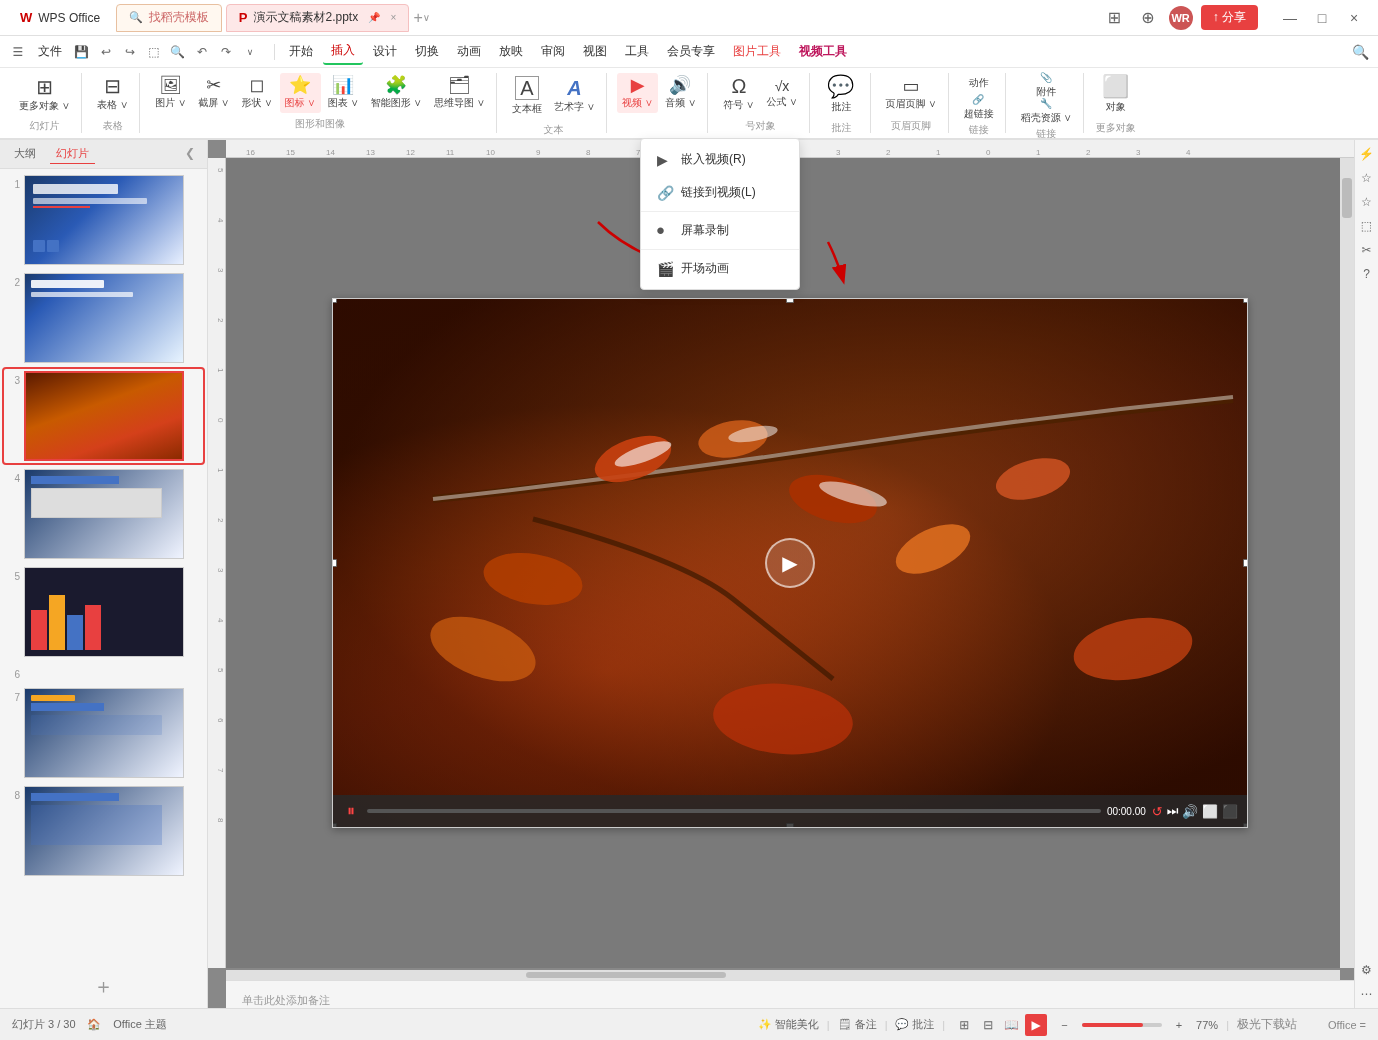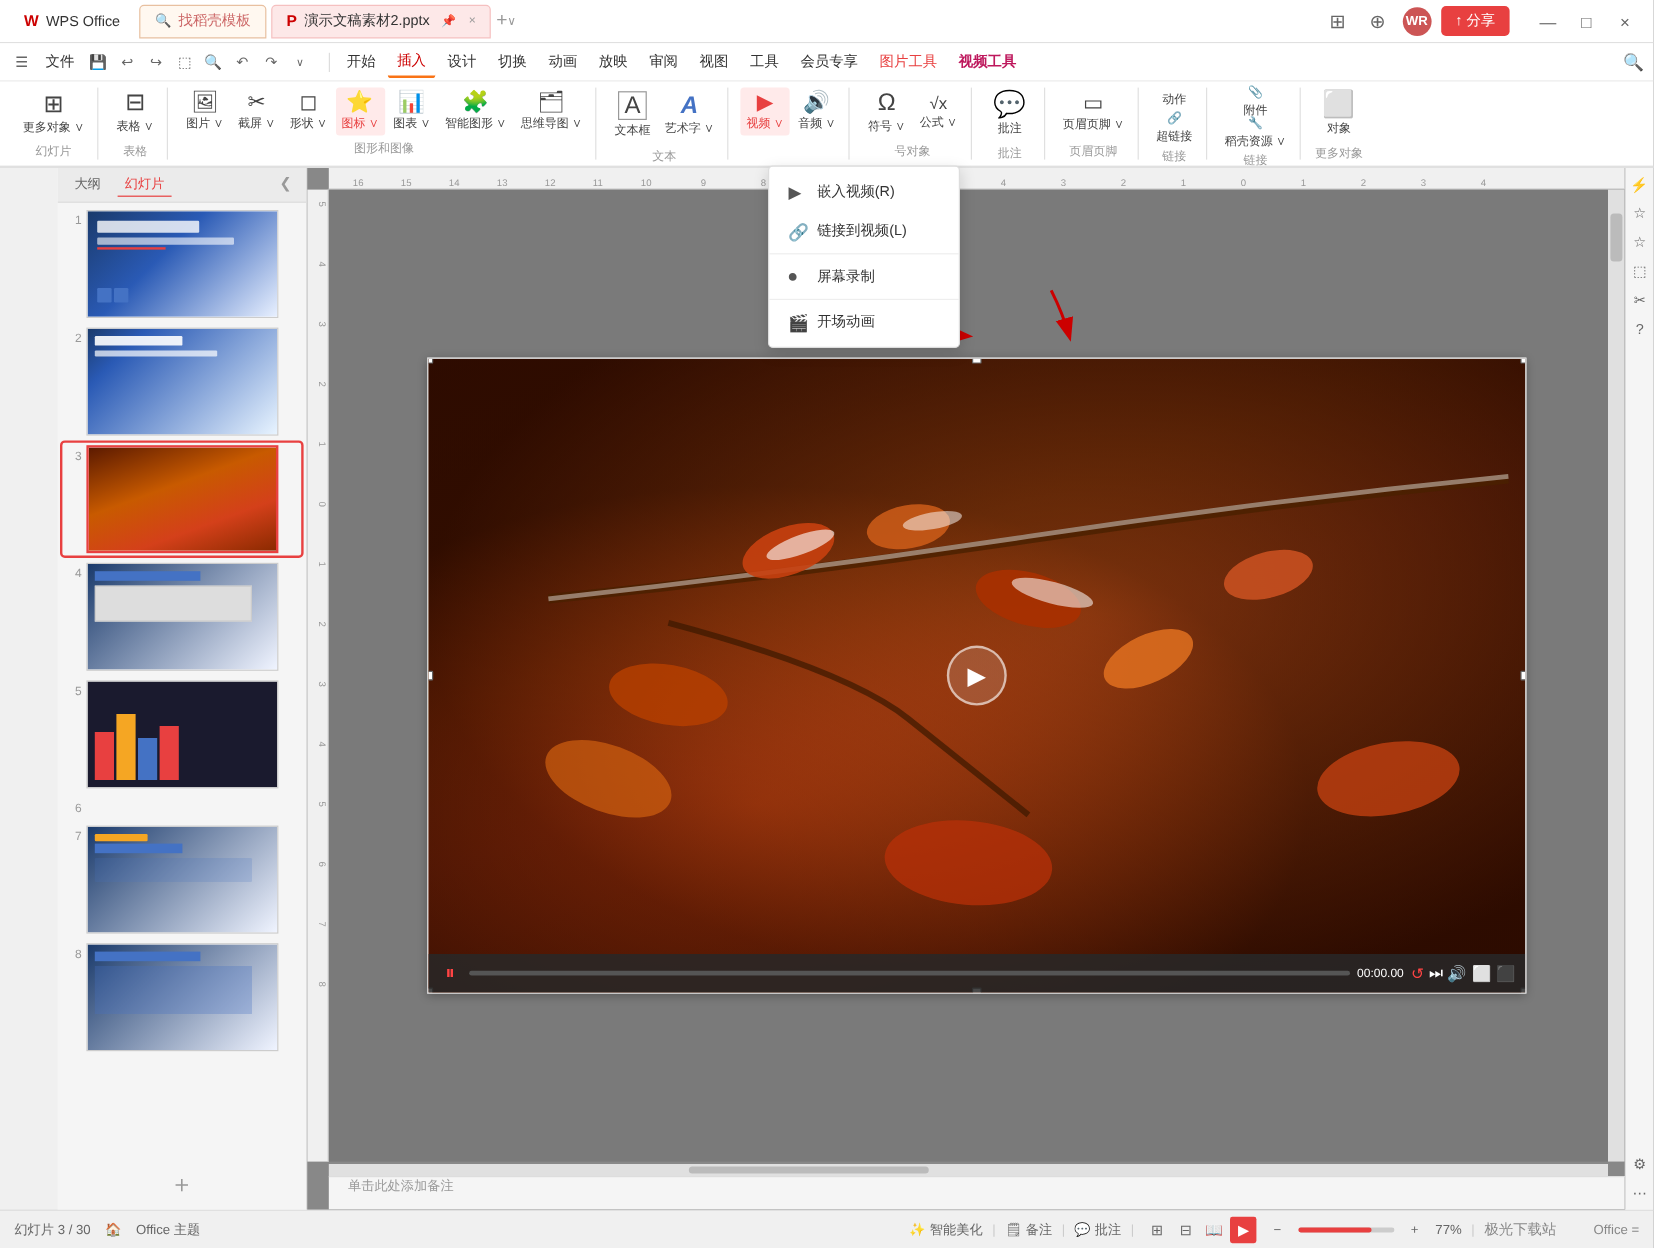--- a/index.html
+++ b/index.html
@@ -17,37 +17,37 @@
     .title-right { margin-left: auto; display: flex; align-items: center; gap: 8px; }
     .title-right-btn { font-size: 16px; color: #666; cursor: pointer; padding: 2px 6px; }
     .share-btn { background: #e84040; color: #fff; border-radius: 4px; padding: 4px 12px; font-size: 12px; cursor: pointer; }
     .user-avatar { width: 24px; height: 24px; border-radius: 50%; background: #c55; color: #fff; display: flex; align-items: center; justify-content: center; font-size: 11px; font-weight: bold; }
     .window-controls { display: flex; gap: 0; margin-left: 8px; }
     .win-btn { width: 32px; height: 28px; display: flex; align-items: center; justify-content: center; font-size: 14px; cursor: pointer; color: #666; }
 
     
     .menu-bar { display: flex; align-items: center; background: #fff; height: 32px; padding: 0 8px; border-bottom: 1px solid #e8e8e8; gap: 2px; }
     .menu-item { padding: 4px 8px; font-size: 12px; cursor: pointer; border-radius: 3px; color: #333; }
-    .menu-item.active { color: #c00; border-bottom: 2px solid #f97316; }
+    .menu-item.active { color: #c00; border-bottom: 2px solid #22c55e; }
     .quick-access { display: flex; align-items: center; gap: 4px; margin-right: 8px; }
     .qa-btn { width: 20px; height: 20px; display: flex; align-items: center; justify-content: center; font-size: 12px; color: #666; cursor: pointer; }
     .menu-separator { width: 1px; height: 16px; background: #ddd; margin: 0 4px; }
 
     
     .toolbar { background: #fff; height: 72px; border-bottom: 2px solid #e0e0e0; display: flex; align-items: center; padding: 4px 8px; gap: 4px; overflow: hidden; }
     .toolbar-group { display: flex; align-items: center; gap: 2px; padding: 0 6px; border-right: 1px solid #e0e0e0; height: 60px; }
     .toolbar-group:last-child { border-right: none; }
     .toolbar-btn { display: flex; flex-direction: column; align-items: center; justify-content: center; gap: 2px; padding: 3px 5px; border-radius: 3px; cursor: pointer; min-width: 36px; font-size: 10px; color: #444; }
     .toolbar-btn .icon { font-size: 20px; line-height: 1; }
     .toolbar-btn .label { font-size: 10px; white-space: nowrap; }
     .group-label { font-size: 10px; color: #999; text-align: center; margin-top: 2px; }
     .toolbar-row { display: flex; align-items: center; gap: 2px; }
 
     
-    .main-area { display: flex; height: calc(1040px - 36px - 32px - 72px - 32px); padding-left: 48px; }
+    .main-area { display: flex; height: calc(1040px - 36px - 32px - 72px - 32px); }
     .slide-panel { width: 208px; background: #f5f5f5; border-right: 1px solid #ddd; display: flex; flex-direction: column; overflow: hidden; }
     .slide-panel-header { display: flex; padding: 4px 8px; gap: 8px; background: #ebebeb; border-bottom: 1px solid #ddd; }
     .slide-panel-tab { font-size: 11px; padding: 2px 6px; cursor: pointer; color: #666; }
     .slide-panel-tab.active { color: #e84040; border-bottom: 1px solid #e84040; }
     .slide-list { flex: 1; overflow-y: auto; padding: 4px; }
     .slide-item { display: flex; align-items: flex-start; gap: 4px; margin-bottom: 4px; cursor: pointer; padding: 2px; border-radius: 2px; }
     .slide-item.active { outline: 2px solid #e84040; }
     .slide-number { font-size: 10px; color: #999; width: 14px; text-align: right; margin-top: 4px; flex-shrink: 0; }
     .slide-thumb { width: 160px; height: 90px; background: #fff; border: 1px solid #ccc; overflow: hidden; position: relative; flex-shrink: 0; }
     .slide-add { display: flex; align-items: center; justify-content: center; padding: 8px; cursor: pointer; color: #999; font-size: 20px; }
@@ -70,21 +70,21 @@
     .resize-handle.bl { bottom: -4px; left: -4px; cursor: sw-resize; }
     .resize-handle.bc { bottom: -4px; left: 50%; transform: translateX(-50%); cursor: s-resize; }
     .resize-handle.br { bottom: -4px; right: -4px; cursor: se-resize; }
     .video-controls { position: absolute; bottom: 0; left: 0; right: 0; height: 32px; background: rgba(40,40,40,0.85); display: flex; align-items: center; padding: 0 8px; gap: 6px; }
     .vc-btn { color: #fff; font-size: 14px; cursor: pointer; width: 20px; text-align: center; }
     .vc-progress { flex: 1; height: 4px; background: #555; border-radius: 2px; position: relative; }
     .vc-progress-bar { width: 0%; height: 100%; background: #fff; border-radius: 2px; }
     .vc-time { color: #fff; font-size: 10px; white-space: nowrap; }
     .vc-right { display: flex; align-items: center; gap: 4px; }
     .vc-icon { color: #fff; font-size: 13px; cursor: pointer; }
-    .note-bar { height: 28px; background: #f5f5f5; border-top: 1px solid #ddd; display: flex; align-items: flex-start; padding: 0 16px; font-size: 11px; color: #999; }
+    .note-bar { height: 28px; background: #f5f5f5; border-top: 1px solid #ddd; display: flex; align-items: flex-end; padding: 0 16px; font-size: 11px; color: #999; }
 
     
     .right-sidebar { width: 24px; background: #f5f5f5; border-left: 1px solid #ddd; display: flex; flex-direction: column; align-items: center; padding: 4px 0; gap: 4px; }
     .rs-btn { width: 20px; height: 20px; display: flex; align-items: center; justify-content: center; font-size: 12px; color: #666; cursor: pointer; border-radius: 2px; }
 
     
     .status-bar { height: 32px; background: #f0f0f0; border-top: 1px solid #ddd; display: flex; align-items: center; padding: 0 12px; gap: 12px; font-size: 11px; color: #666; }
     .status-bar .right { margin-left: auto; display: flex; align-items: center; gap: 8px; }
     .zoom-btn { padding: 2px 6px; cursor: pointer; font-size: 11px; }
     .zoom-slider { width: 80px; height: 4px; background: #ccc; border-radius: 2px; position: relative; cursor: pointer; }

